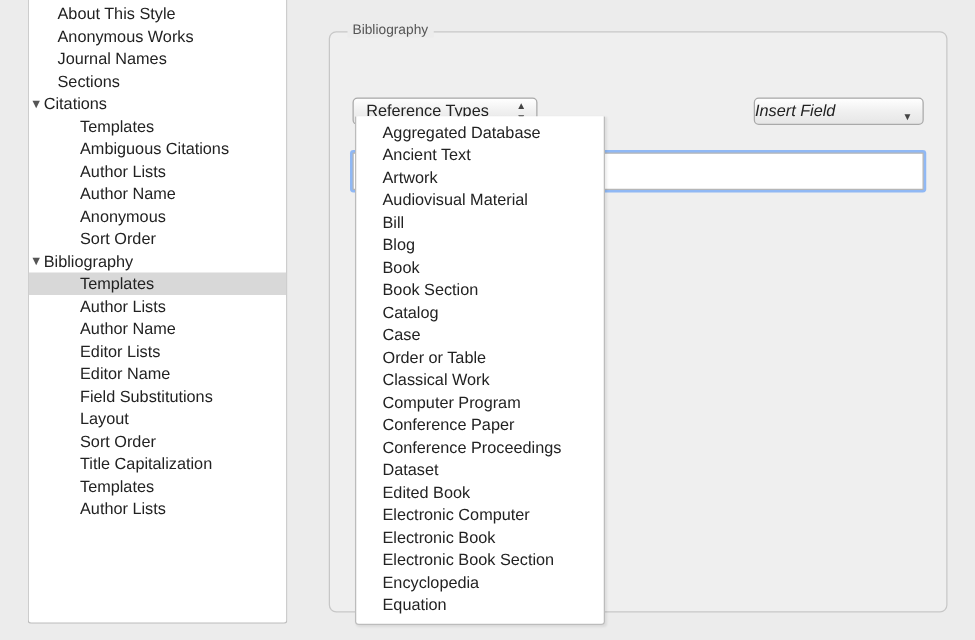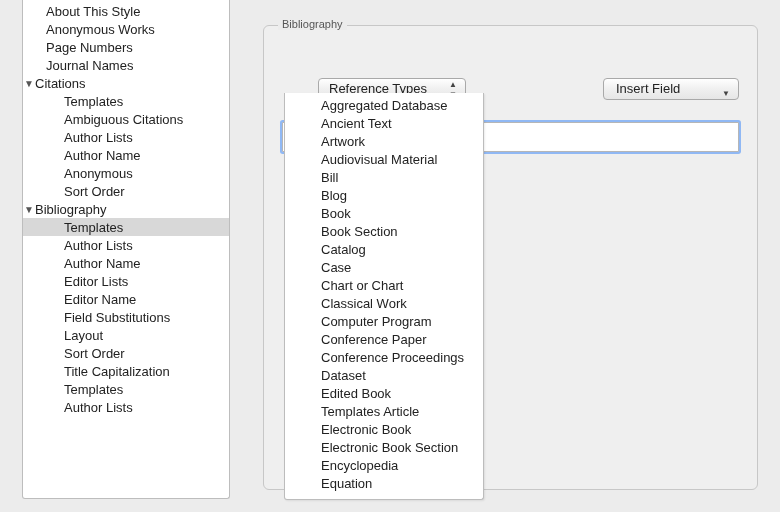--- a/index.html
+++ b/index.html
@@ -91,21 +91,20 @@
     width: 148px;
     height: 22px;
     background: linear-gradient(#ffffff,#f0f0f0 50%,#e6e6e6);
     border: 1px solid #a9a9a9;
     border-radius: 4px;
     box-sizing: border-box;
     line-height: 20px;
     padding-left: 10px;
     cursor: default;
     font-size: 13px;
-    margin-left: 36px;
   }
   .ref-types-btn .caret {
     position: absolute;
     right: 8px;
     top: 1px;
     font-size: 8px;
     line-height: 10px;
     color: #444;
     text-align: center;
   }
@@ -113,23 +112,23 @@
     position: absolute;
     right: 18px;
     top: 52px;
     width: 136px;
     height: 22px;
     background: linear-gradient(#ffffff,#f0f0f0 50%,#e6e6e6);
     border: 1px solid #a9a9a9;
     border-radius: 4px;
     box-sizing: border-box;
     line-height: 20px;
-    padding-left: 12px;
-    cursor: default;
-    font-size: 13px;
+    cursor: default;
+    font-size: 13px;
+    font-style: italic;
   }
   .insert-field-btn .caret {
     position: absolute;
     right: 8px;
     top: 5px;
     font-size: 8px;
     color: #444;
   }
   .field-box {
     position: absolute;
@@ -154,37 +153,37 @@
     border-top: none;
     border-radius: 0 0 3px 3px;
     box-shadow: 1px 1px 2px rgba(0,0,0,0.08);
     box-sizing: border-box;
     padding: 4px 0 6px 0;
     z-index: 10;
   }
   .dropdown-item {
     height: 18px;
     line-height: 18px;
-    padding-left: 36px;
+    padding-left: 21px;
     white-space: nowrap;
     cursor: default;
     font-size: 13px;
   }
 </style>
 </head>
 <body>
 
 <div class="app">
 
   <div class="sidebar">
     <div class="tree" id="tree">
         <div class="tree-row"><span class="indent" style="width: 12px;"></span><span class="spacer"></span><span class="tree-label">About This Style</span></div>
         <div class="tree-row"><span class="indent" style="width: 12px;"></span><span class="spacer"></span><span class="tree-label">Anonymous Works</span></div>
-        <div class="tree-row"><span class="indent" style="width: 12px;"></span><span class="spacer"></span><span class="tree-label">Page Numbers</span></div>
         <div class="tree-row"><span class="indent" style="width: 12px;"></span><span class="spacer"></span><span class="tree-label">Journal Names</span></div>
+        <div class="tree-row"><span class="indent" style="width: 12px;"></span><span class="spacer"></span><span class="tree-label">Sections</span></div>
         <div class="tree-row"><span class="indent" style="width: 1px;"></span><span class="disclosure">▼</span><span class="tree-label">Citations</span></div>
         <div class="tree-row"><span class="indent" style="width: 30px;"></span><span class="spacer"></span><span class="tree-label">Templates</span></div>
         <div class="tree-row"><span class="indent" style="width: 30px;"></span><span class="spacer"></span><span class="tree-label">Ambiguous Citations</span></div>
         <div class="tree-row"><span class="indent" style="width: 30px;"></span><span class="spacer"></span><span class="tree-label">Author Lists</span></div>
         <div class="tree-row"><span class="indent" style="width: 30px;"></span><span class="spacer"></span><span class="tree-label">Author Name</span></div>
         <div class="tree-row"><span class="indent" style="width: 30px;"></span><span class="spacer"></span><span class="tree-label">Anonymous</span></div>
         <div class="tree-row"><span class="indent" style="width: 30px;"></span><span class="spacer"></span><span class="tree-label">Sort Order</span></div>
         <div class="tree-row"><span class="indent" style="width: 1px;"></span><span class="disclosure">▼</span><span class="tree-label">Bibliography</span></div>
         <div class="tree-row sel"><span class="indent" style="width: 30px;"></span><span class="spacer"></span><span class="tree-label">Templates</span></div>
         <div class="tree-row"><span class="indent" style="width: 30px;"></span><span class="spacer"></span><span class="tree-label">Author Lists</span></div>
@@ -220,27 +219,27 @@
       <div class="dropdown-item">Aggregated Database</div>
       <div class="dropdown-item">Ancient Text</div>
       <div class="dropdown-item">Artwork</div>
       <div class="dropdown-item">Audiovisual Material</div>
       <div class="dropdown-item">Bill</div>
       <div class="dropdown-item">Blog</div>
       <div class="dropdown-item">Book</div>
       <div class="dropdown-item">Book Section</div>
       <div class="dropdown-item">Catalog</div>
       <div class="dropdown-item">Case</div>
-      <div class="dropdown-item">Chart or Chart</div>
+      <div class="dropdown-item">Order or Table</div>
       <div class="dropdown-item">Classical Work</div>
       <div class="dropdown-item">Computer Program</div>
       <div class="dropdown-item">Conference Paper</div>
       <div class="dropdown-item">Conference Proceedings</div>
       <div class="dropdown-item">Dataset</div>
       <div class="dropdown-item">Edited Book</div>
-      <div class="dropdown-item">Templates Article</div>
+      <div class="dropdown-item">Electronic Computer</div>
       <div class="dropdown-item">Electronic Book</div>
       <div class="dropdown-item">Electronic Book Section</div>
       <div class="dropdown-item">Encyclopedia</div>
       <div class="dropdown-item">Equation</div>
     </div>
 
 </div>
 
 </body></html>

